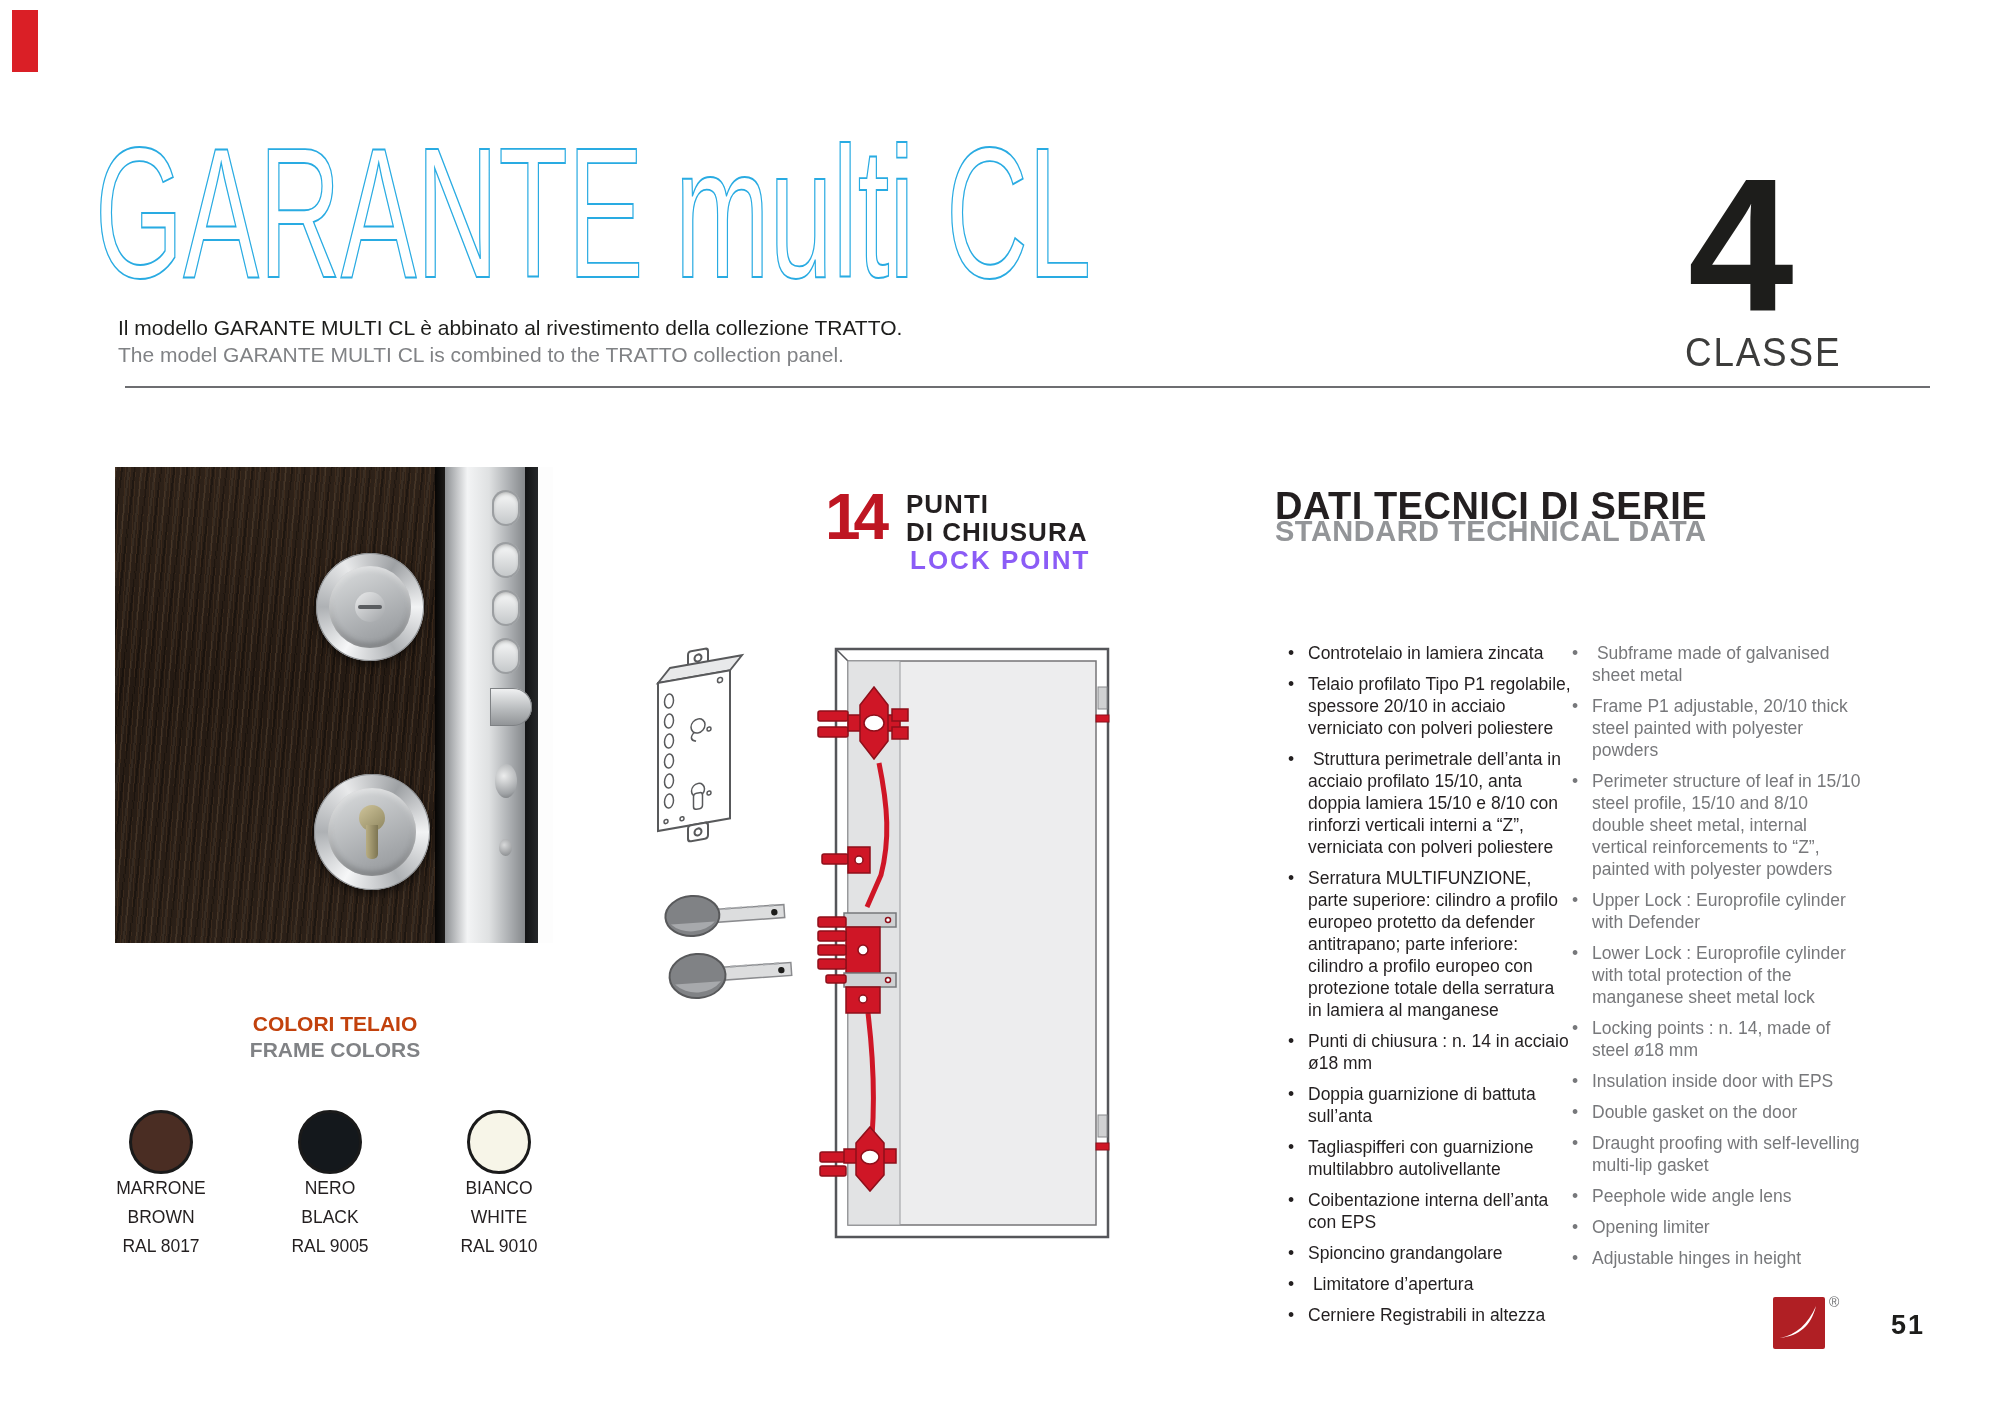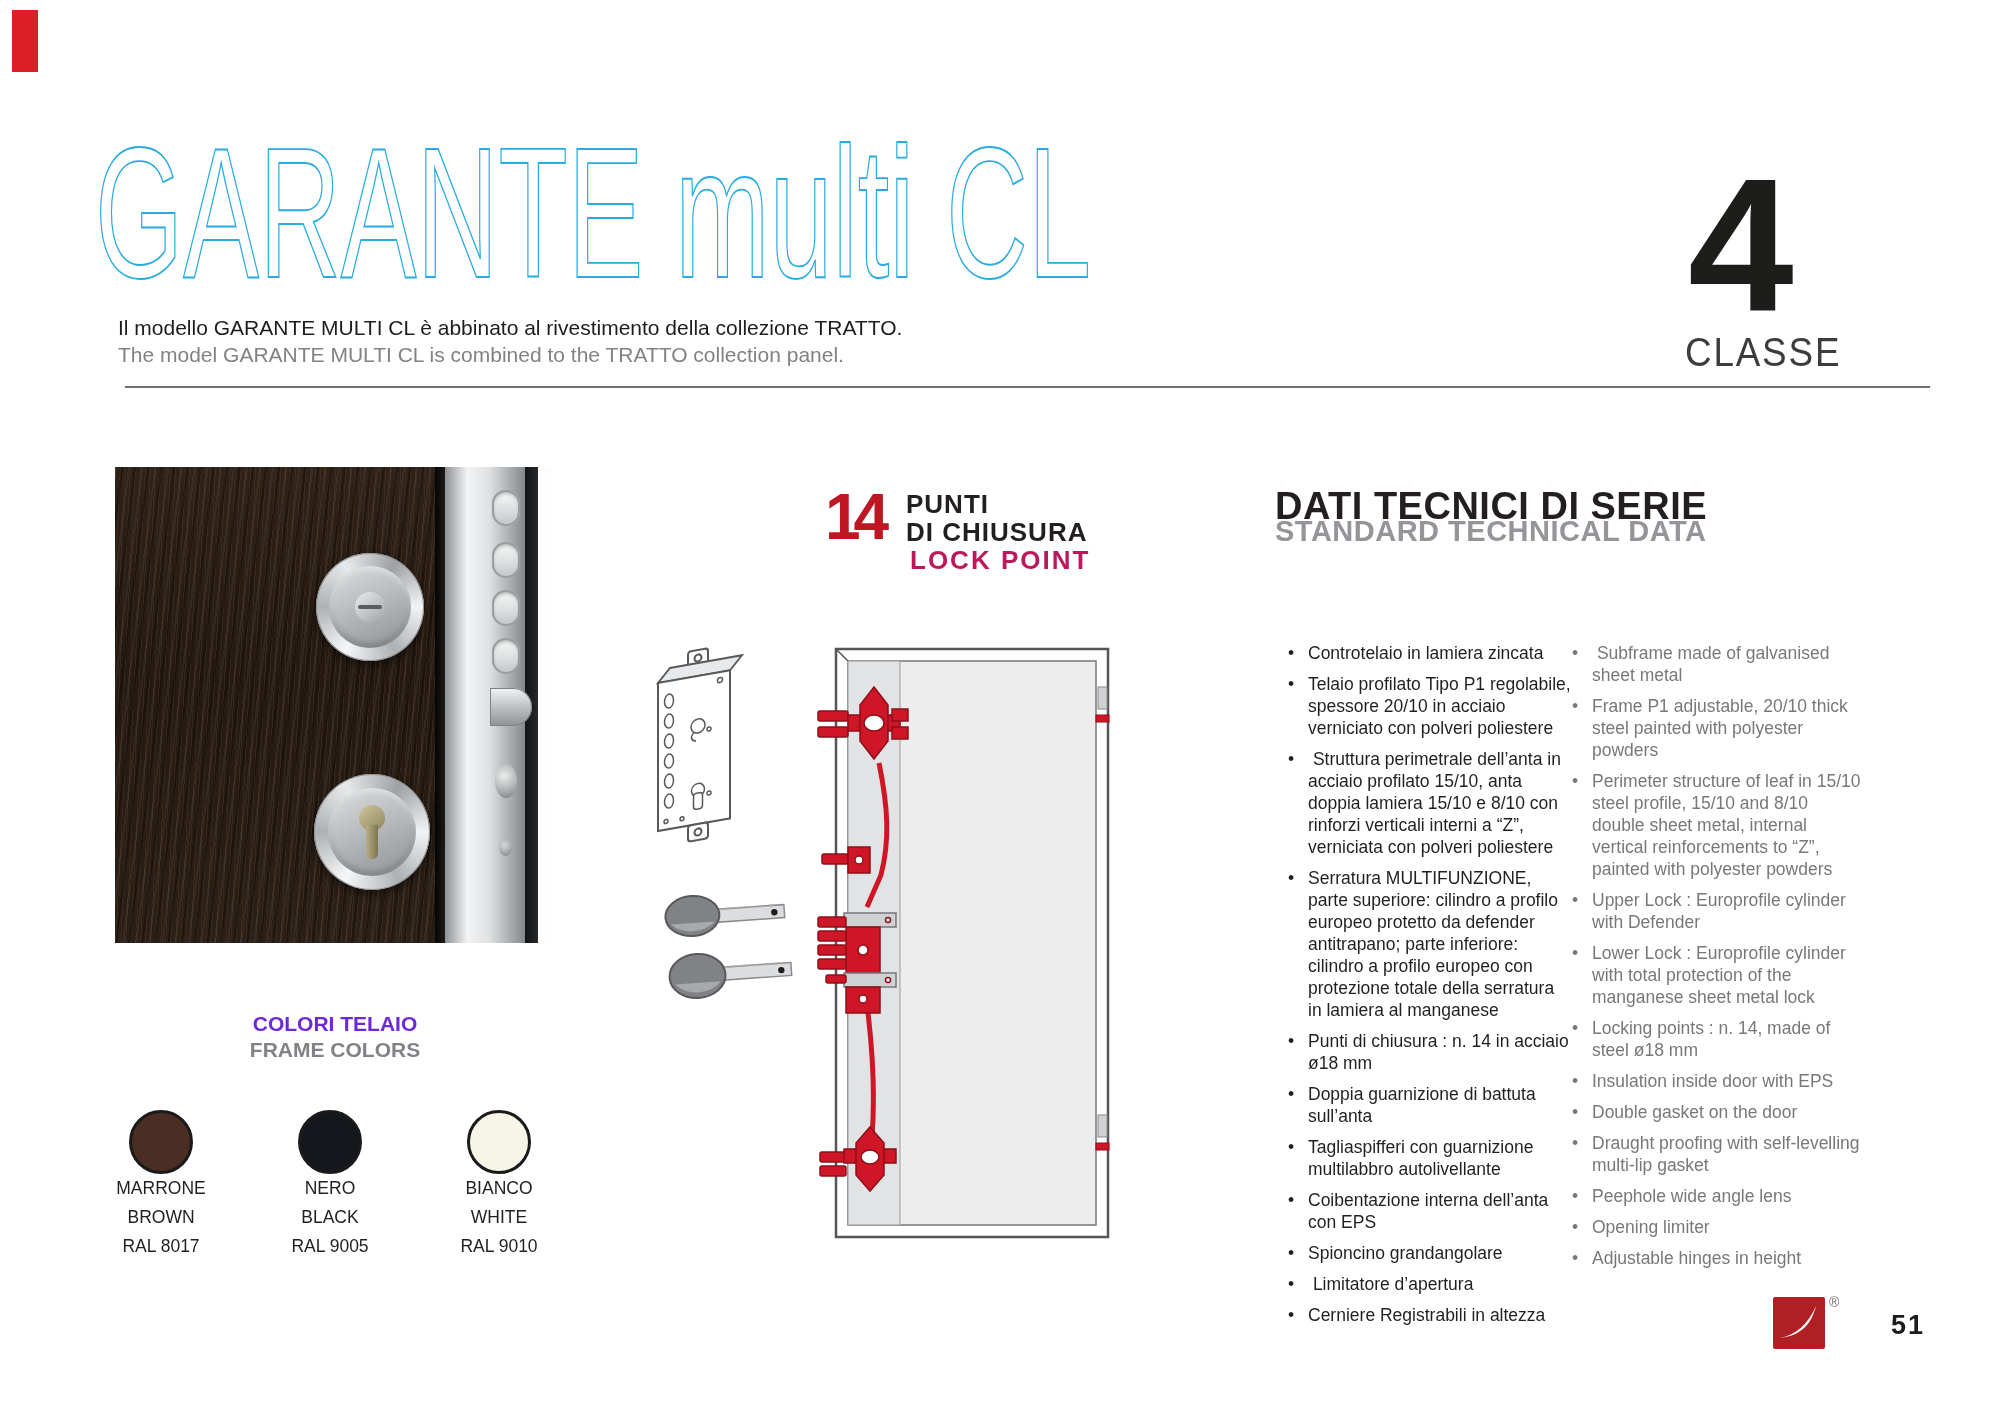--- a/index.html
+++ b/index.html
@@ -50,33 +50,33 @@
   .keyhole-cyl{position:absolute;}
   .keyhole-cyl .kh-circle{position:absolute;left:0;top:0;width:26px;height:26px;border-radius:50%;
       background:linear-gradient(140deg,#cfc49a,#8e865f);}
   .keyhole-cyl .kh-stem{position:absolute;left:7px;top:20px;width:12px;height:34px;border-radius:0 0 5px 5px;
       background:linear-gradient(90deg,#b8ad82,#7d7552);}
 
   
   .lp-count{left:825px;top:487px;font-size:64px;line-height:60px;font-weight:900;color:#be1622;letter-spacing:-7px;}
   .lp-line1{left:906px;top:489px;font-size:26px;font-weight:800;letter-spacing:1px;color:#231f20;}
   .lp-line2{left:906px;top:517px;font-size:26px;font-weight:800;letter-spacing:1px;color:#231f20;}
-  .lp-line3{left:910px;top:545px;font-size:26px;font-weight:800;letter-spacing:2px;color:#be185d;}
+  .lp-line3{left:910px;top:545px;font-size:26px;font-weight:800;letter-spacing:2px;color:#8b5cf6;}
 
   
   .td-head-it{left:1275px;top:485px;font-size:38px;font-weight:800;letter-spacing:.5px;color:#231f20;}
   .td-head-en{left:1275px;top:515px;font-size:29px;font-weight:800;letter-spacing:.5px;color:#939598;}
   .td-list{margin:12px;padding:0;list-style:none;font-size:17.5px;line-height:22px;}
   .td-list li{position:relative;padding-left:24px;margin-bottom:9px;white-space:pre-wrap;}
   .td-list li::before{content:"•";position:absolute;left:4px;top:0;}
   .list-it{left:1272px;top:630px;width:288px;color:#231f20;}
   .list-en{left:1556px;top:630px;width:296px;color:#77787b;}
 
   
-  .fc-head-it{left:115px;top:1012px;width:440px;text-align:center;font-size:21px;font-weight:700;color:#6d28d9;}
+  .fc-head-it{left:115px;top:1012px;width:440px;text-align:center;font-size:21px;font-weight:700;color:#c2410c;}
   .fc-head-en{left:115px;top:1038px;width:440px;text-align:center;font-size:21px;font-weight:700;color:#808285;}
   .swatches{left:105px;top:1110px;width:450px;display:flex;justify-content:space-between;}
   .swatch{width:112px;text-align:center;}
   .swatch-circle{width:58px;height:58px;border-radius:50%;border:3px solid #1a1a1a;margin:0 auto;}
   .swatch-label{font-size:17.5px;line-height:29px;color:#231f20;}
   .swatch-label:first-of-type{margin-top:12px;}
 
   
   .page-number{left:1891px;top:1310px;font-size:27px;font-weight:800;color:#1d1d1b;letter-spacing:2px;}
   .brand-logo{left:1773px;top:1297px;width:52px;height:52px;}

